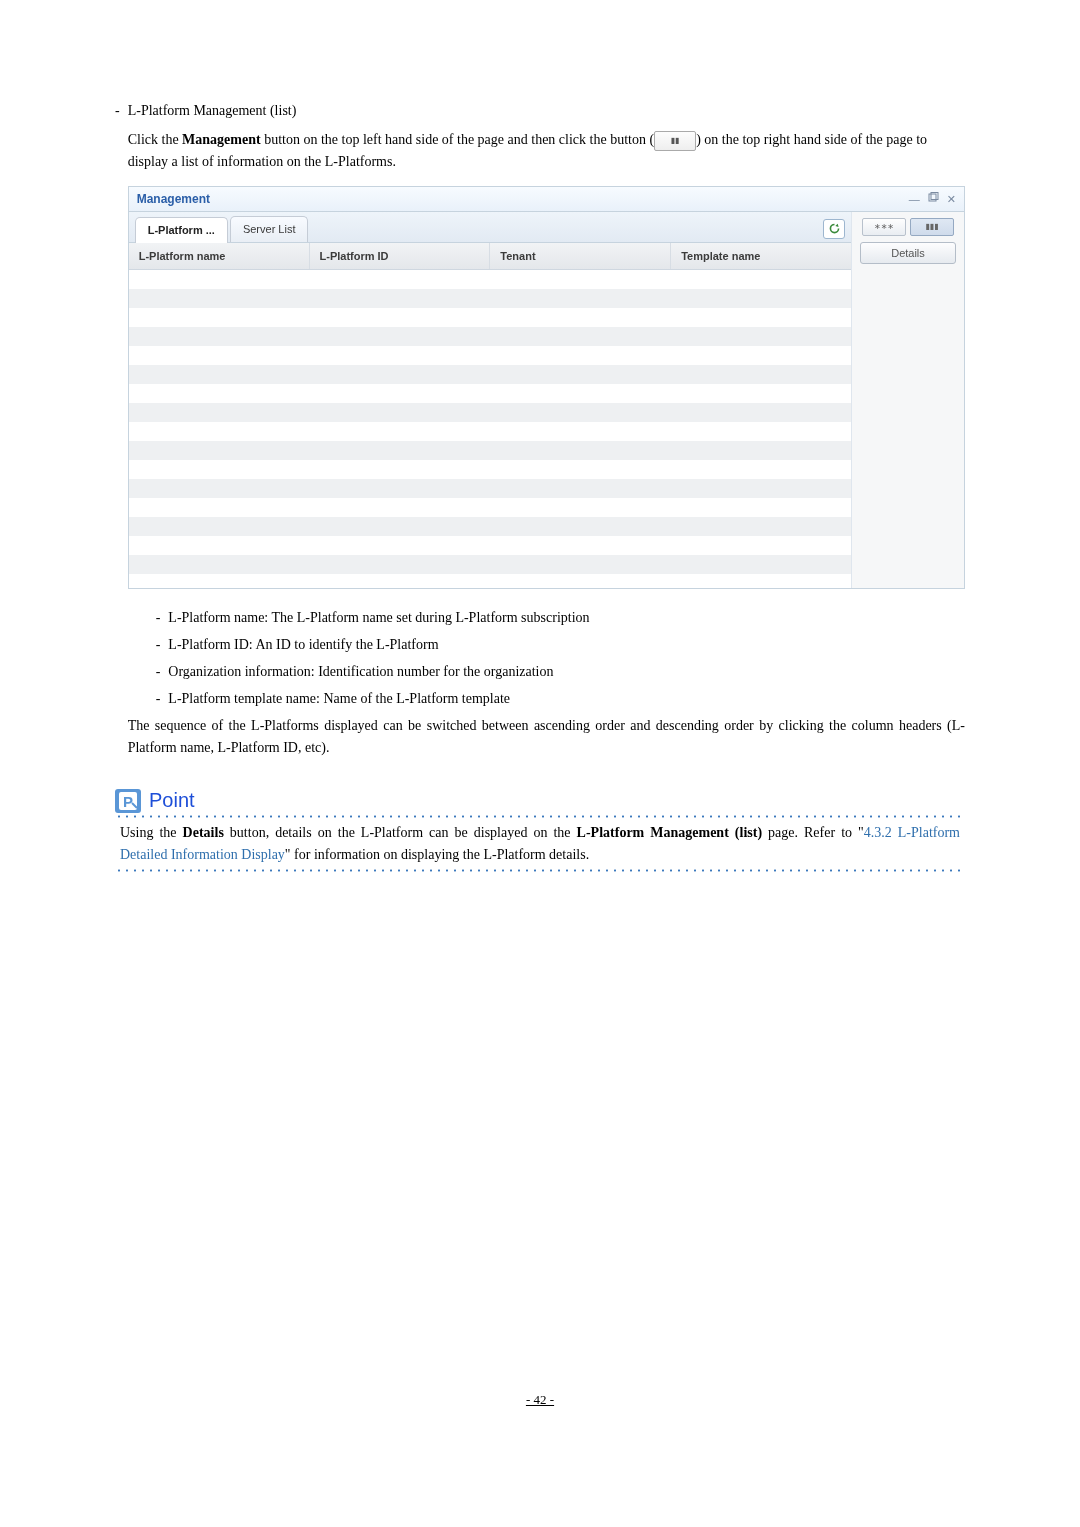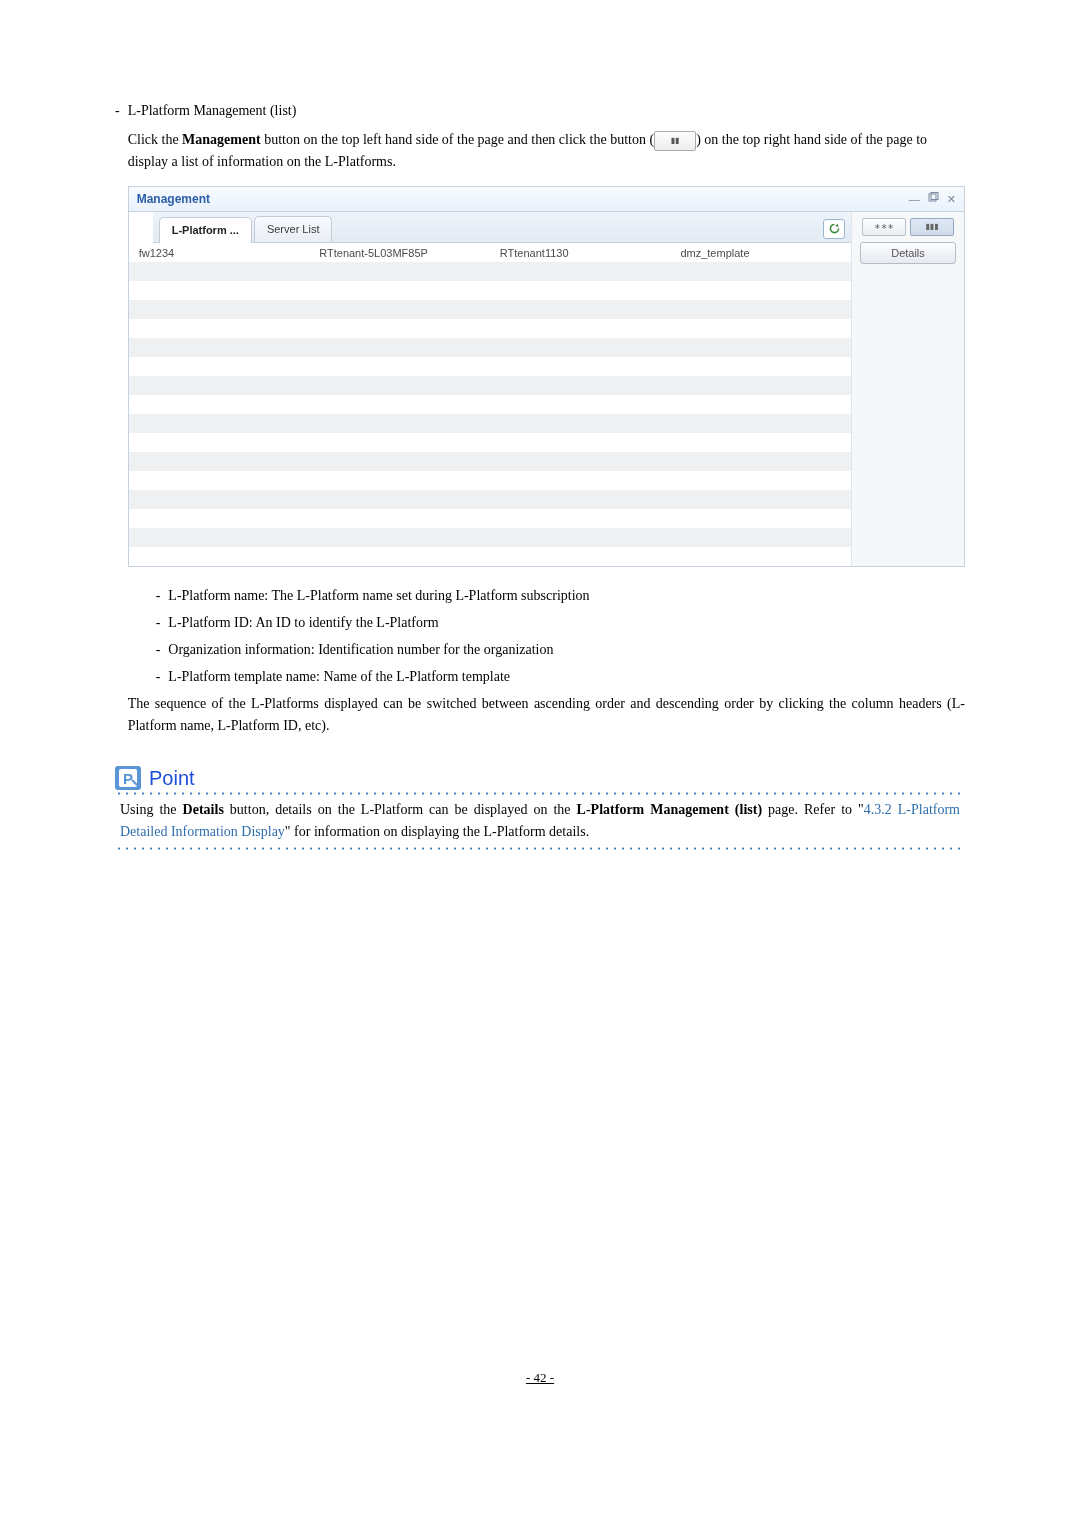--- a/index.html
+++ b/index.html
@@ -66,21 +66,20 @@
     .shot-main { flex: 1; border-right: 1px solid #dfe6ee; }
     .shot-side { width: 112px; padding: 6px; background: #f6f7f8; }
 
     .tab-row {
       display: flex;
       align-items: flex-end;
       background: linear-gradient(#eef4fa, #e2eaf3);
       border-bottom: 1px solid #c6d3de;
       padding: 4px 6px 0 6px;
       position: relative;
-      margin-left: 24px;
     }
     .tab {
       padding: 4px 12px;
       border: 1px solid #c5ccd6;
       border-bottom: none;
       border-radius: 5px 5px 0 0;
       margin-right: 2px;
       background: linear-gradient(#f8fbff, #e9eef5);
       color: #3a3a3a;
       font-size: 11px;
@@ -239,27 +238,27 @@
           <div class="tab-row">
             <div class="tab active">L-Platform ...</div>
             <div class="tab">Server List</div>
             <div class="refresh-btn">
               <svg class="refresh-icon" viewBox="0 0 16 16">
                 <path d="M8 3 a5 5 0 1 0 5 5" fill="none" stroke="#3a8a3a" stroke-width="2"></path>
                 <path d="M12 2 L13 6 L9 5 Z" fill="#3a8a3a"></path>
               </svg>
             </div>
           </div>
+          <div class="grid-header-row">
+            <div>L-Platform name</div>
+            <div>L-Platform ID</div>
+            <div>Tenant</div>
+            <div>Template name</div>
+          </div>
           <div class="grid-body" id="grid-body">
-            <div class="grid-row">
-              <div>fw1234</div>
-              <div>RTtenant-5L03MF85P</div>
-              <div>RTtenant1130</div>
-              <div>dmz_template</div>
-            </div>
           <div class="grid-row">
                 <div></div>
                 <div></div>
                 <div></div>
                 <div></div>
               </div>
               <div class="grid-row">
                 <div></div>
                 <div></div>
                 <div></div>

